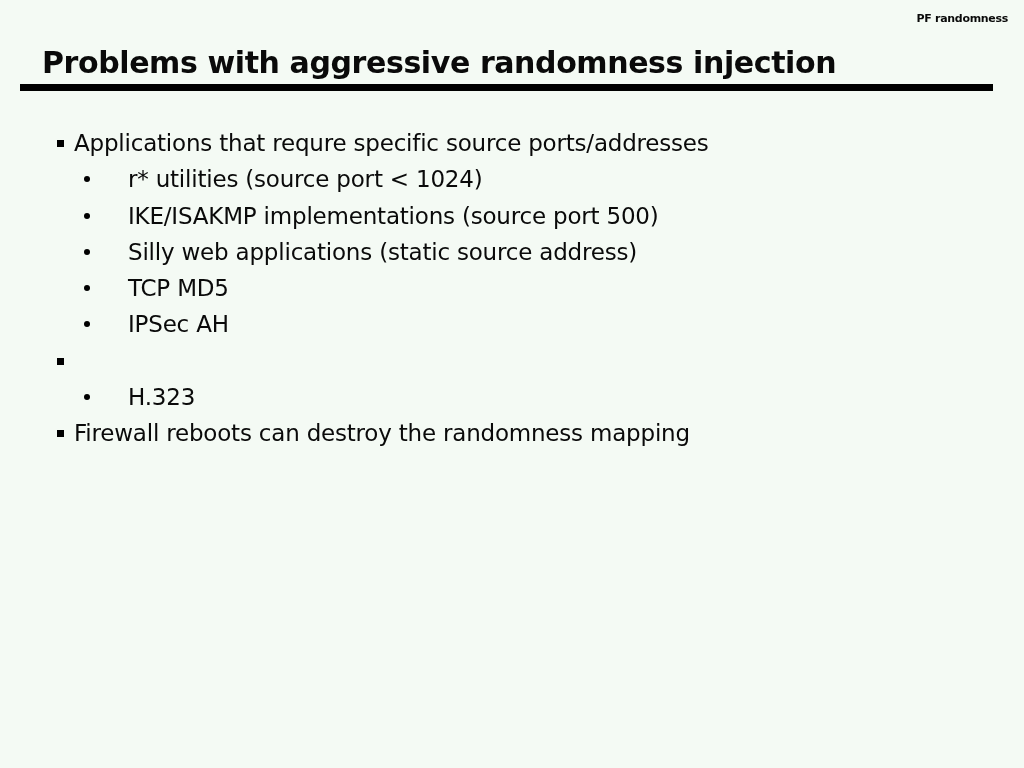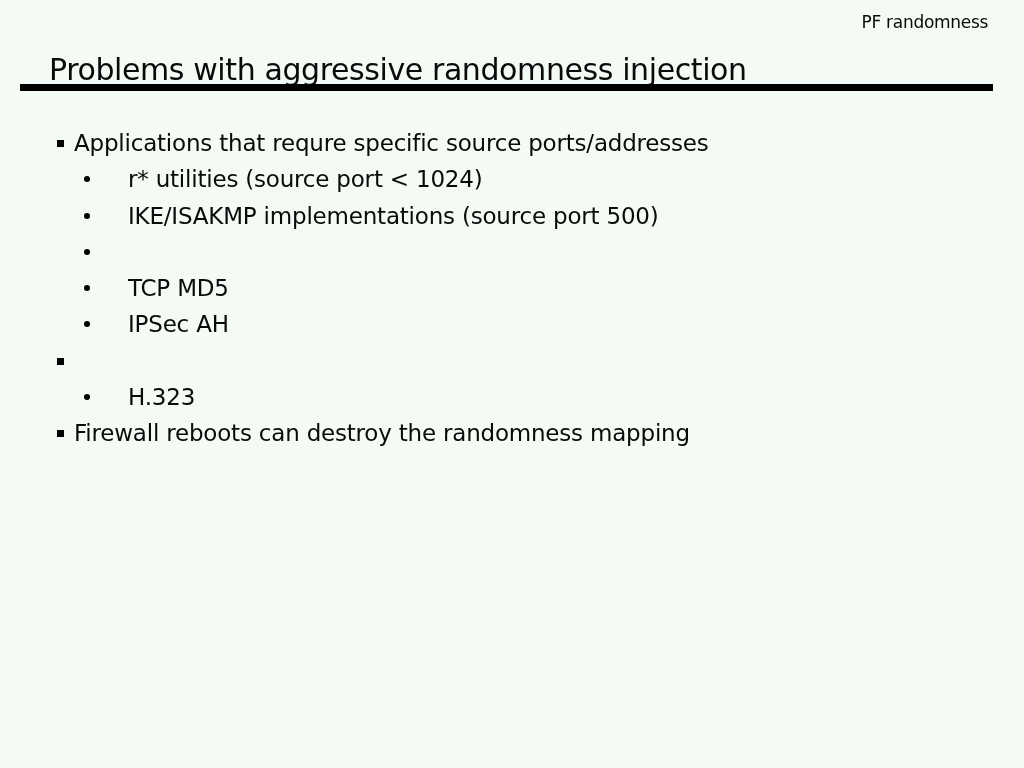--- a/index.html
+++ b/index.html
@@ -11,23 +11,24 @@
     height: 768px;
     position: relative;
     overflow: hidden;
     font-family: "DejaVu Sans", sans-serif;
     background: #f4faf4;
     color: #0a0a0a;
   }
   .corner-label {
     position: absolute;
     top: 12px;
-    right: 36px;
-    font-size: 17px;
+    right: 16px;
+    font-size: 11px;
     letter-spacing: -0.3px;
+    font-weight: bold;
   }
   .slide-title {
     position: absolute;
     top: 36px;
     left: 33px;
     font-size: 30px;
     letter-spacing: -0.4px;
     white-space: nowrap;
   }
   .title-rule {
@@ -70,21 +71,21 @@
     height: 6px;
     border-radius: 50%;
     background: #000;
   }
 </style>
 </head>
 <body style="background: rgb(244, 250, 244); color: rgb(10, 10, 10);">
 
 <div class="corner-label">PF randomness</div>
 
-<h1 class="slide-title" style="margin:16px; font-weight:normal;text-align:center;">Problems with aggressive randomness injection</h1>
+<h1 class="slide-title" style="margin:9px; font-weight:bold;text-align:center;">Problems with aggressive randomness injection</h1>
 
 <div class="title-rule" style="background: rgb(0, 0, 0);"></div>
 
 <div class="content">
 
   <div class="row l1">
     <span class="marker-sq"></span>
     <span>Applications that requre specific source ports/addresses</span>
   </div>
 
@@ -93,20 +94,21 @@
     <span>r* utilities (source port &lt; 1024)</span>
   </div>
 
   <div class="row l2">
     <span class="marker-dot"></span>
     <span>IKE/ISAKMP implementations (source port 500)</span>
   </div>
 
   <div class="row l2">
     <span class="marker-dot"></span>
+    <span>Silly web applications (static source address)</span>
   </div>
 
 
   <div class="row l2">
     <span class="marker-dot"></span>
     <span>TCP MD5</span>
   </div>
 
   <div class="row l2">
     <span class="marker-dot"></span>

